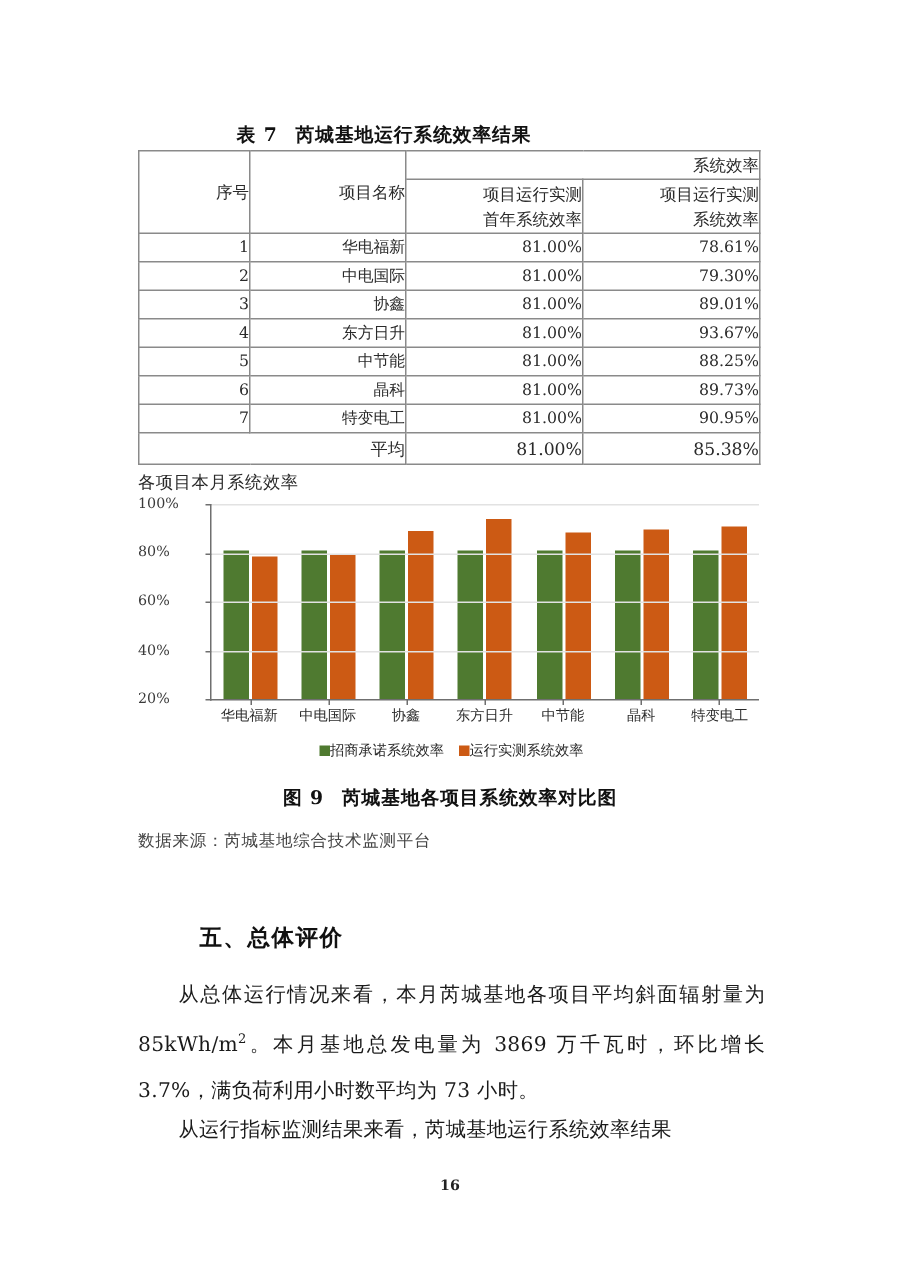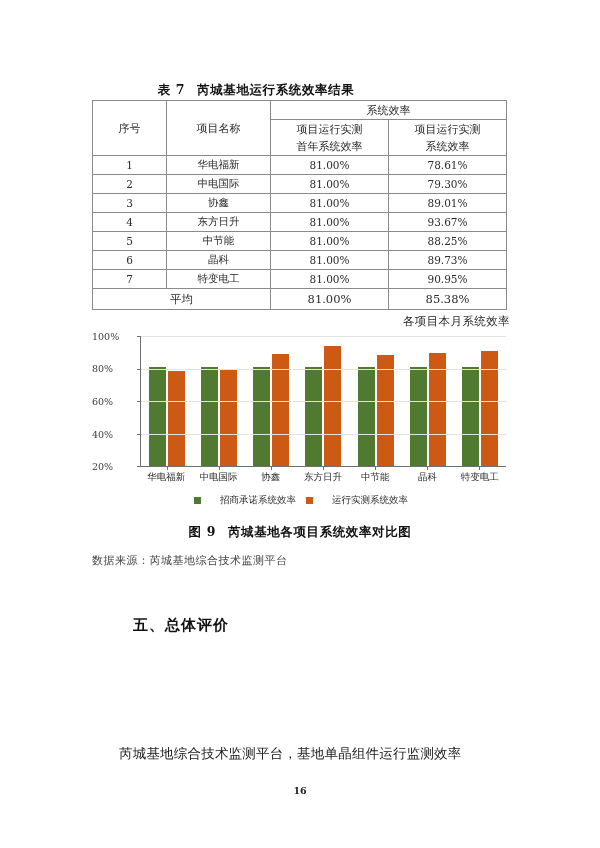--- a/index.html
+++ b/index.html
@@ -45,21 +45,21 @@
     width: 414px;
   }
   table.eff {
     border-collapse: collapse;
     width: 414px;
     table-layout: fixed;
     font-size: 10.5px;
   }
   table.eff td, table.eff th {
     border: 1px solid #8a8a8a;
-    text-align: center;
+    text-align: right;
     vertical-align: middle;
     padding: 0;
     color: #2a2a2a;
     font-weight: normal;
   }
   
   table.eff {
     outline: none;
   }
   .tbl-wrap {
@@ -87,21 +87,21 @@
     position: absolute;
     left: 92px;
     top: 314px;
     width: 418px;
     height: 205px;
   }
   .chart-title {
     position: absolute;
     left: 0; top: 0;
     width: 418px;
-    text-align: right;
+    text-align: left;
     font-size: 11.5px;
     color: #2a2a2a;
     letter-spacing: 0.4px;
     font-family: Liberation Mono, monospace;
   }
   .plot {
     position: absolute;
     left: 48px;
     top: 22px;
     width: 366px;
@@ -183,21 +183,21 @@
     left: 0;
     top: 180px;
     width: 418px;
     display: flex;
     justify-content: center;
     align-items: center;
     gap: 10px;
     font-size: 9.5px;
     color: #2a2a2a;
   }
-  .legend-item { display: flex; align-items: center; gap: 19px; }
+  .legend-item { display: flex; align-items: center; gap: 0; }
   .legend-swatch { width: 7px; height: 7px; display: inline-block; }
   .sw-promise { background: #4f7a30; }
   .sw-actual  { background: #cc5a14; }
 
   
   .fig-caption {
     position: absolute;
     left: 0;
     top: 524px;
     width: 600px;
@@ -424,17 +424,18 @@
   </div>
 
   <div class="fig-caption">
     <span>图 9</span><span class="cap-gap"></span><span>芮城基地各项目系统效率对比图</span>
   </div>
 
   <div class="source-note">数据来源：芮城基地综合技术监测平台</div>
 
   <div class="section-heading">五、总体评价</div>
 
-  <div class="para p2">芮城基地综合技术监测平台，基地单晶组件运行监测效率</div>
+  <div class="para p1">从总体运行情况来看，本月芮城基地各项目平均斜面辐射量为 85kWh/m<sup>2</sup>。本月基地总发电量为 3869 万千瓦时，环比增长 3.7%，满负荷利用小时数平均为 73 小时。</div>
+  <div class="para p2">从运行指标监测结果来看，芮城基地运行系统效率结果</div>
 
   <div class="page-number">16</div>
 
 </div>
 
 </body></html>

